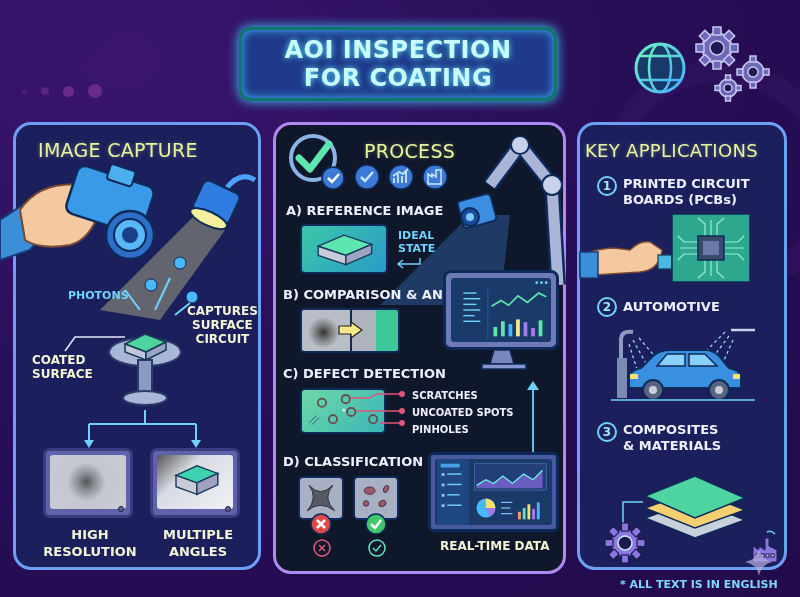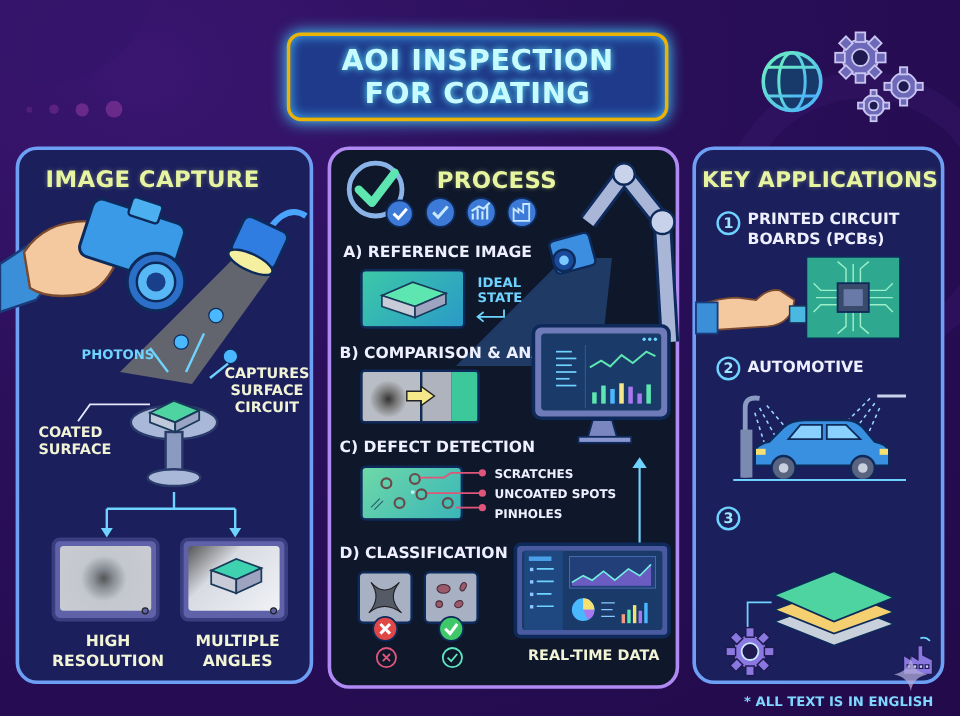--- a/index.html
+++ b/index.html
@@ -12,21 +12,21 @@
   }
   .bg-circle { position: absolute; border-radius: 50%; }
   .bg-c1 { left: -60px; top: -120px; width: 190px; height: 190px; background: #35166b; opacity: .7; }
   .bg-c2 { right: -40px; top: 60px; width: 240px; height: 240px; border: 22px solid #3a1a6f; opacity: .35; }
   .dots { position: absolute; left: 22px; top: 84px; display: flex; gap: 14px; align-items: center; }
   .dots span { display: block; border-radius: 50%; background: #6a2a8a; }
 
   
   .title-box {
     position: absolute; left: 239px; top: 27px; width: 318px; height: 74px;
-    border: 3px solid #eab308; border-radius: 12px;
+    border: 3px solid #0f766e; border-radius: 12px;
     background: #1f3a8a;
     box-shadow: 0 0 12px #3fd3ff, inset 0 0 10px #3fb8ff;
     display: flex; flex-direction: column; align-items: center; justify-content: center;
   }
   .title-box span {
     font-family: "DejaVu Sans", sans-serif; font-weight: bold; font-size: 24px; line-height: 28px;
     color: #c8fbff; text-shadow: 0 0 6px #5be3ff; letter-spacing: 0.5px;
   }
 
   
@@ -37,21 +37,21 @@
   .panel {
     position: absolute; border-radius: 18px;
     background: #1b1f5c;
     border: 3px solid #6aa0ff;
   }
   .panel.left { left: 13px; top: 122px; width: 248px; height: 448px; border-color: #6d9ff5; }
   .panel.mid { left: 273px; top: 122px; width: 293px; height: 452px; border-color: #b089f2; background: #0f172a; }
   .panel.right { left: 577px; top: 122px; width: 210px; height: 448px; border-color: #6d9ff5; }
 
   .panel-title {
-    position: absolute; font-weight: bold; font-size: 19px; color: #e8f5a0; letter-spacing: 0.3px;
+    position: absolute; font-weight: normal; font-size: 19px; color: #e8f5a0; letter-spacing: 0.3px;
     text-shadow: 0 0 4px rgba(232,245,160,.35);
   }
   .label { position: absolute; font-weight: bold; color: #eef0ff; white-space: nowrap; }
   .label.cyan { color: #6fd3ff; }
   .label.cream { color: #f2f4d6; }
   .step { font-size: 13px; color: #eef0ff; }
 
   
   .screen {
     position: absolute; width: 90px; height: 70px; border-radius: 7px; background: #5f62a8;
@@ -476,20 +476,24 @@
     <circle cx="48" cy="72" r="4" fill="#c8d0e0"></circle>
   <circle cx="114" cy="72" r="10" fill="#5a6480" stroke="#0e2a5a" stroke-width="2"></circle>
     <circle cx="114" cy="72" r="4" fill="#c8d0e0"></circle>
   <rect x="25" y="56" width="8" height="5" fill="#f5e070"></rect>
     <rect x="128" y="56" width="7" height="5" fill="#f5e070"></rect>
   <line x1="6" y1="82" x2="150" y2="82" stroke="#6fd3ff" stroke-width="1.5"></line>
 </svg>
 
 <div class="app-title" style="left:597px;top:422px">
   <span class="num-circle">3</span>
+  <span>
+      <span style="display:block">COMPOSITES</span>
+      <span style="display:block">&amp; MATERIALS</span>
+    </span>
 </div>
 <svg style="position:absolute;left:605px;top:458px;width:175px;height:115px" viewBox="0 0 175 115">
   <polygon points="40,60 90,42 140,62 90,80" fill="#c8d0dc" stroke="#0e2a5a" stroke-width="1.5"></polygon>
   <polygon points="40,50 90,32 140,52 90,70" fill="#f5d070" stroke="#0e2a5a" stroke-width="1.5"></polygon>
   <polygon points="40,38 90,18 140,40 90,60" fill="#4ed4a0" stroke="#0e2a5a" stroke-width="1.5"></polygon>
   <path d="M38 44 H18 V70" stroke="#6fd3ff" stroke-width="1.5" fill="none"></path>
   <g transform="translate(20,85)" fill="#8a78e0" stroke="#1e1a50" stroke-width="1.2">
     <circle r="14"></circle>
     <rect x="-3.5" y="-20" width="7" height="8"></rect>
       <rect x="-3.5" y="12" width="7" height="8"></rect>

